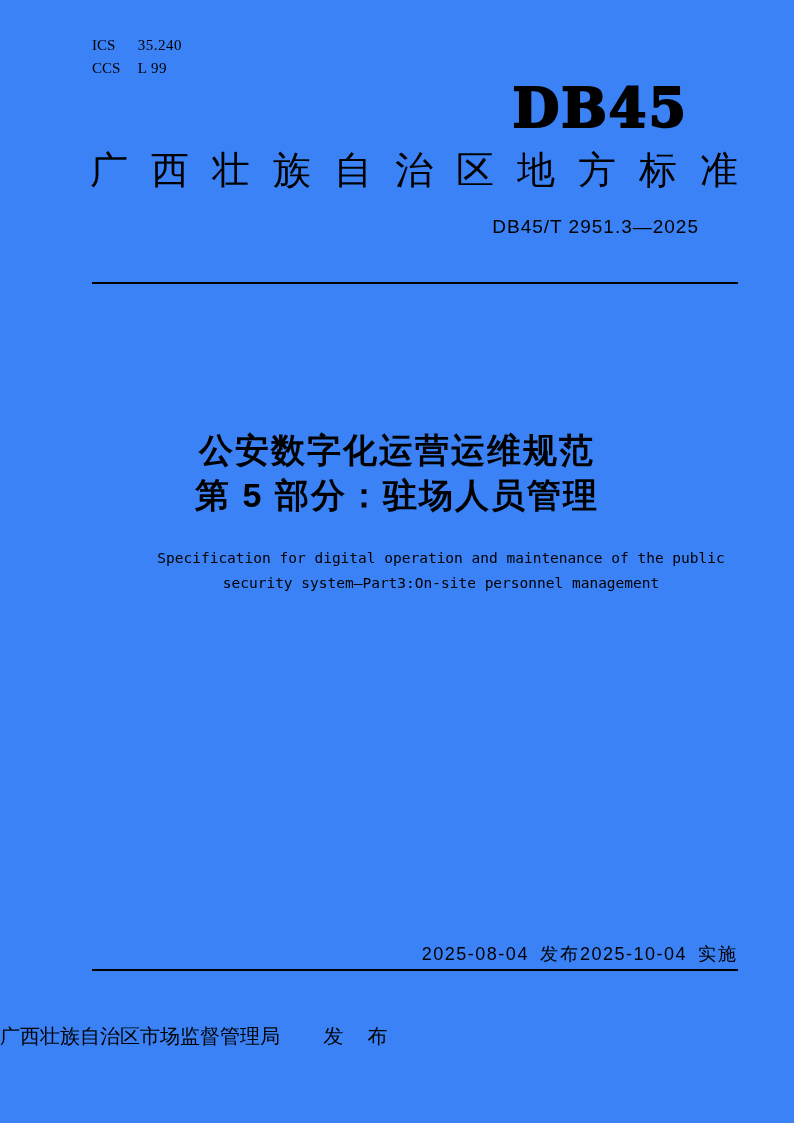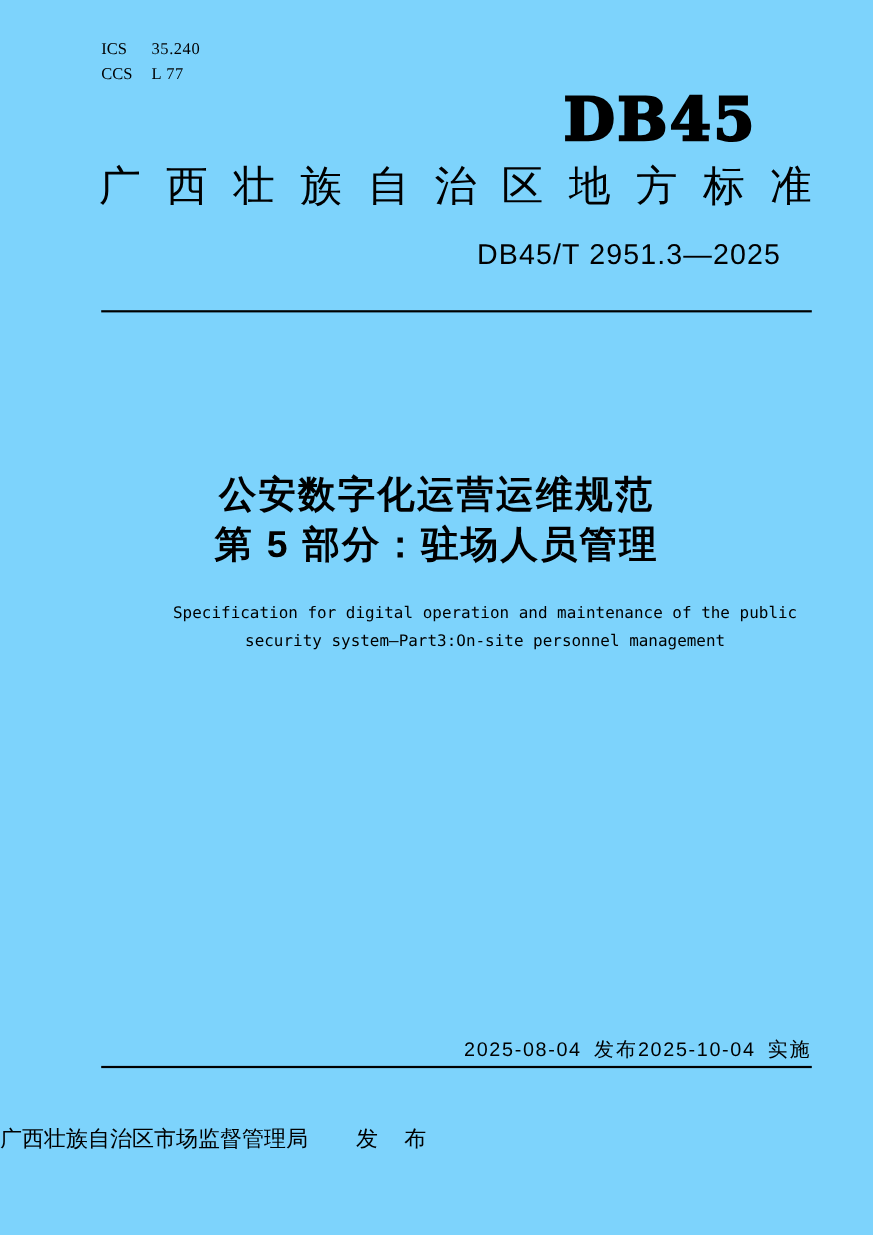--- a/index.html
+++ b/index.html
@@ -6,21 +6,21 @@
   html, body {
     margin: 0;
     padding: 0;
     background: #ffffff;
   }
   .page {
     position: relative;
     width: 794px;
     height: 1123px;
     margin: 0 auto;
-    background: #7dd3fc;
+    background: #3b82f6;
     overflow: hidden;
     font-family: "Liberation Sans", sans-serif;
     color: #000;
   }
 
   
   .ics-block {
     position: absolute;
     left: 92px;
     top: 34px;
@@ -57,22 +57,22 @@
     font-size: 38px;
     font-weight: 500;
     line-height: 44px;
     white-space: nowrap;
   }
 
   
   .std-number {
     position: absolute;
     top: 216px;
-    right: 84px;
-    font-size: 26px;
+    right: 95px;
+    font-size: 19px;
     font-weight: 500;
     letter-spacing: 1px;
     white-space: nowrap;
   }
 
   .rule {
     position: absolute;
     left: 92px;
     width: 646px;
     height: 2px;
@@ -143,21 +143,21 @@
 
 <div class="page">
 
   <div class="ics-block">
     <div class="row">
       <span class="lbl">ICS</span>
       <span class="val">35.240</span>
     </div>
     <div class="row">
       <span class="lbl">CCS</span>
-      <span class="val">L 77</span>
+      <span class="val">L 99</span>
     </div>
   </div>
 
   <div class="logo">DB45</div>
 
   <div class="std-type">
       <span>广</span>
       <span>西</span>
       <span>壮</span>
       <span>族</span>

